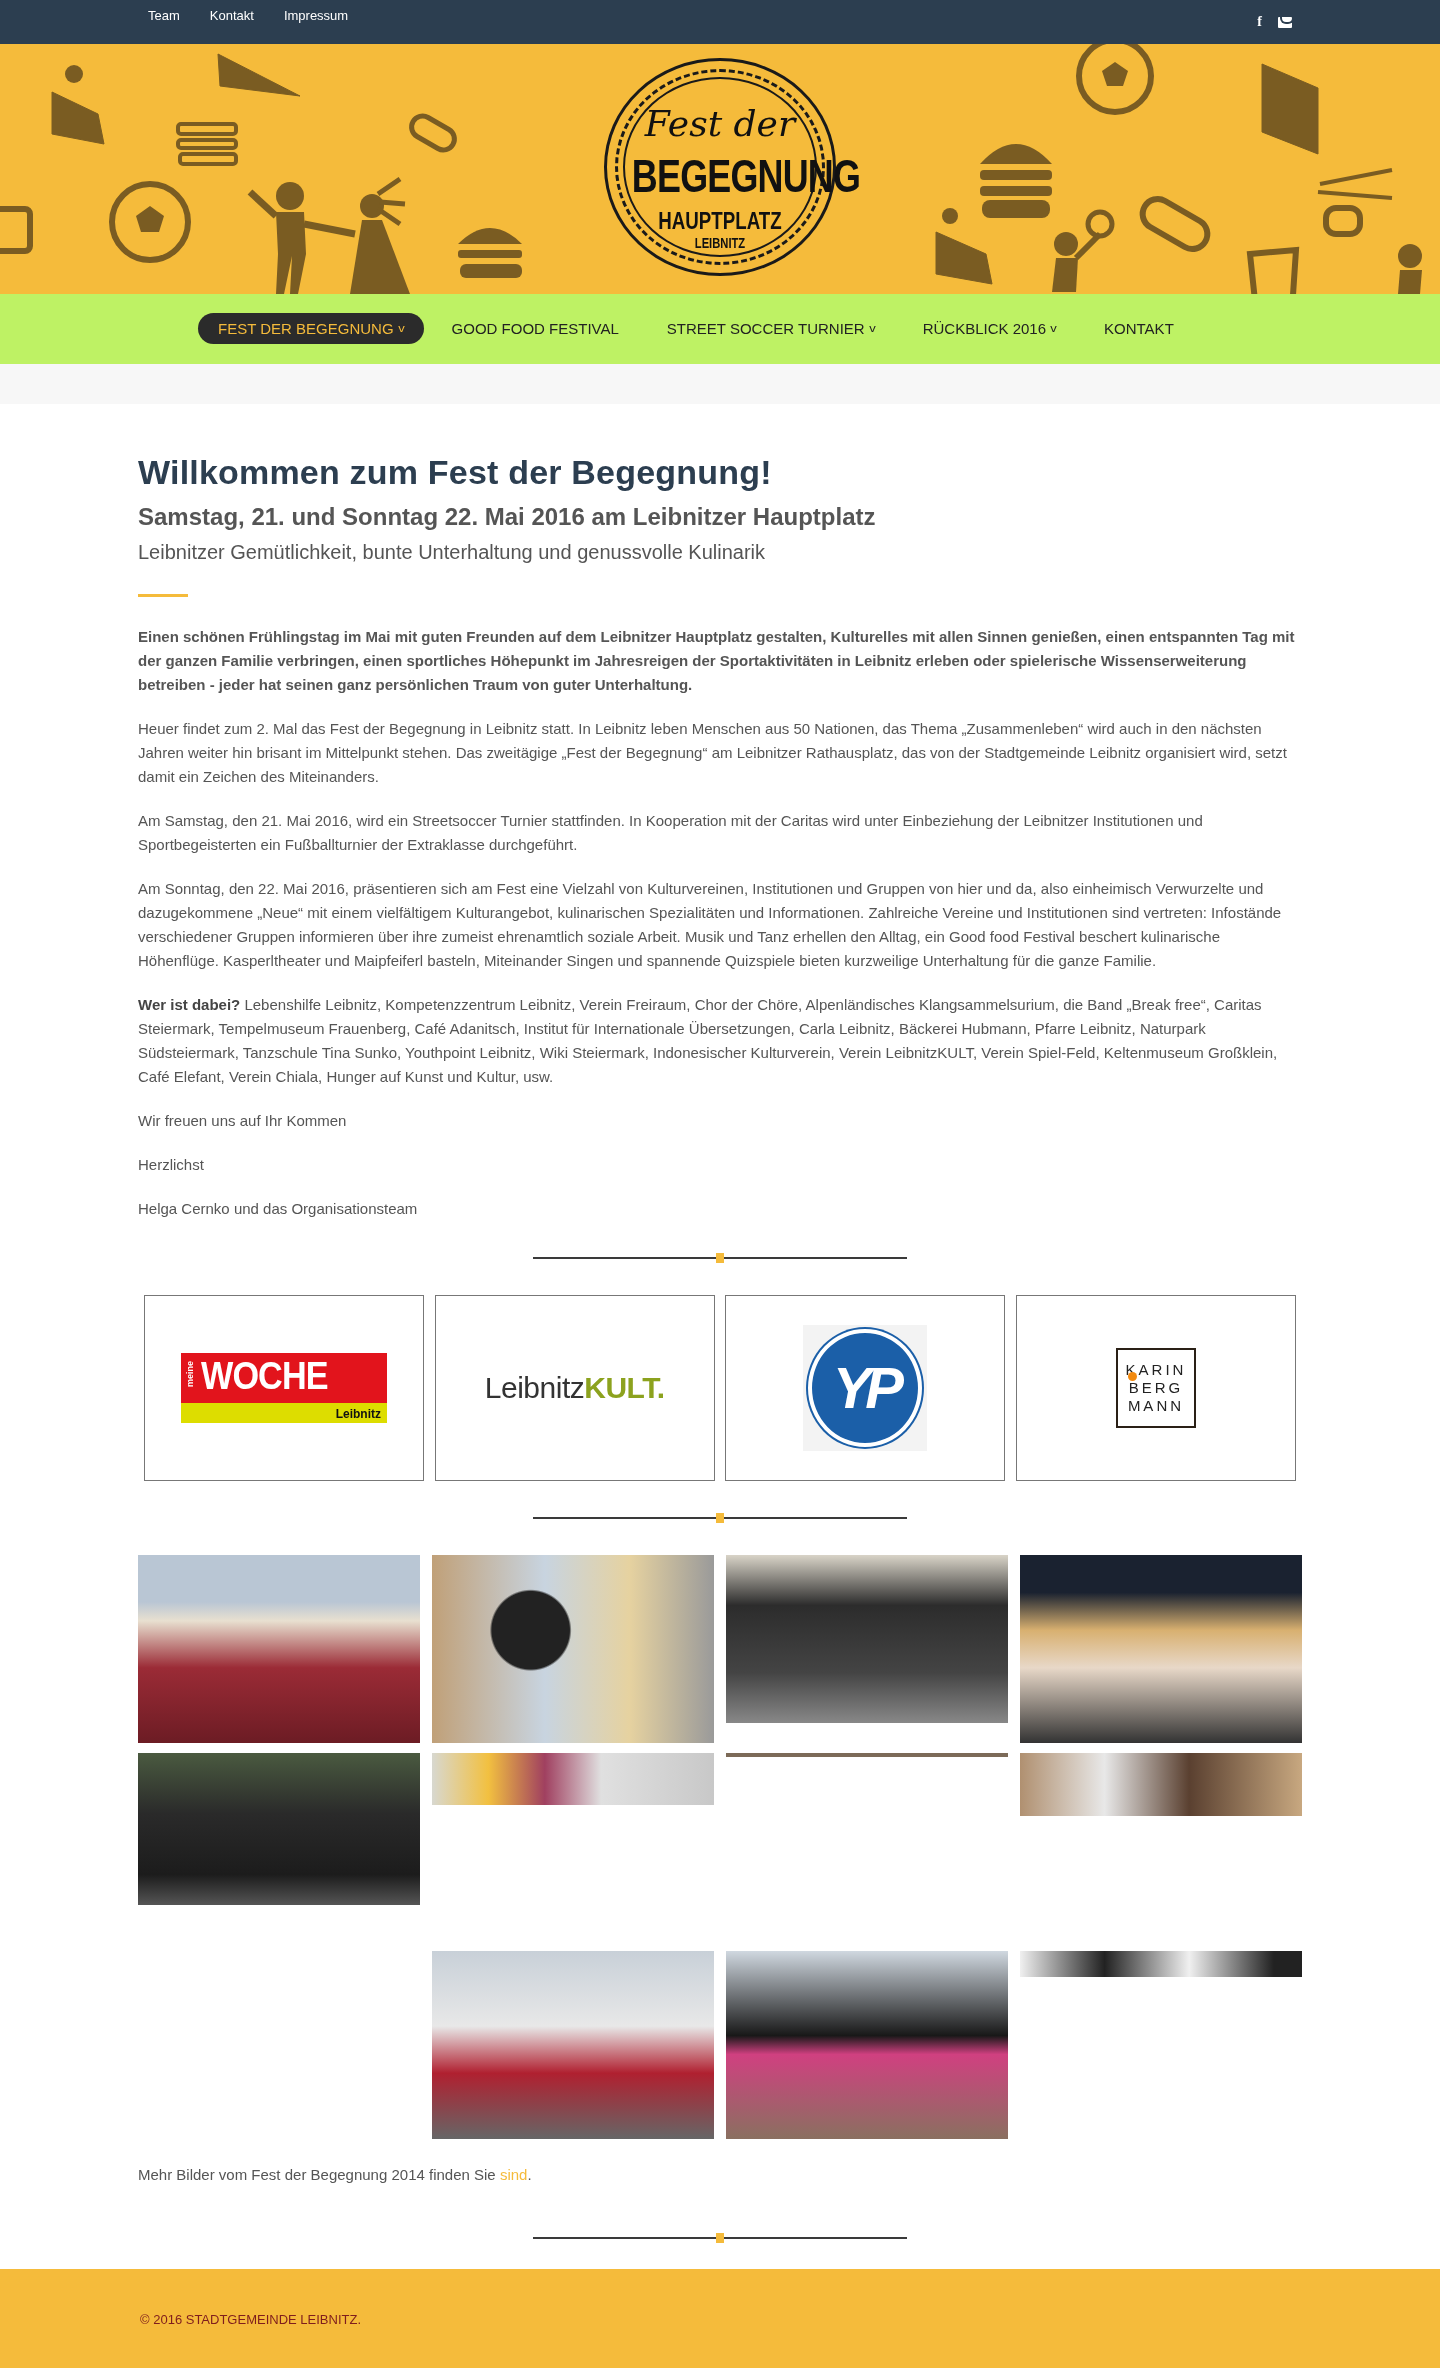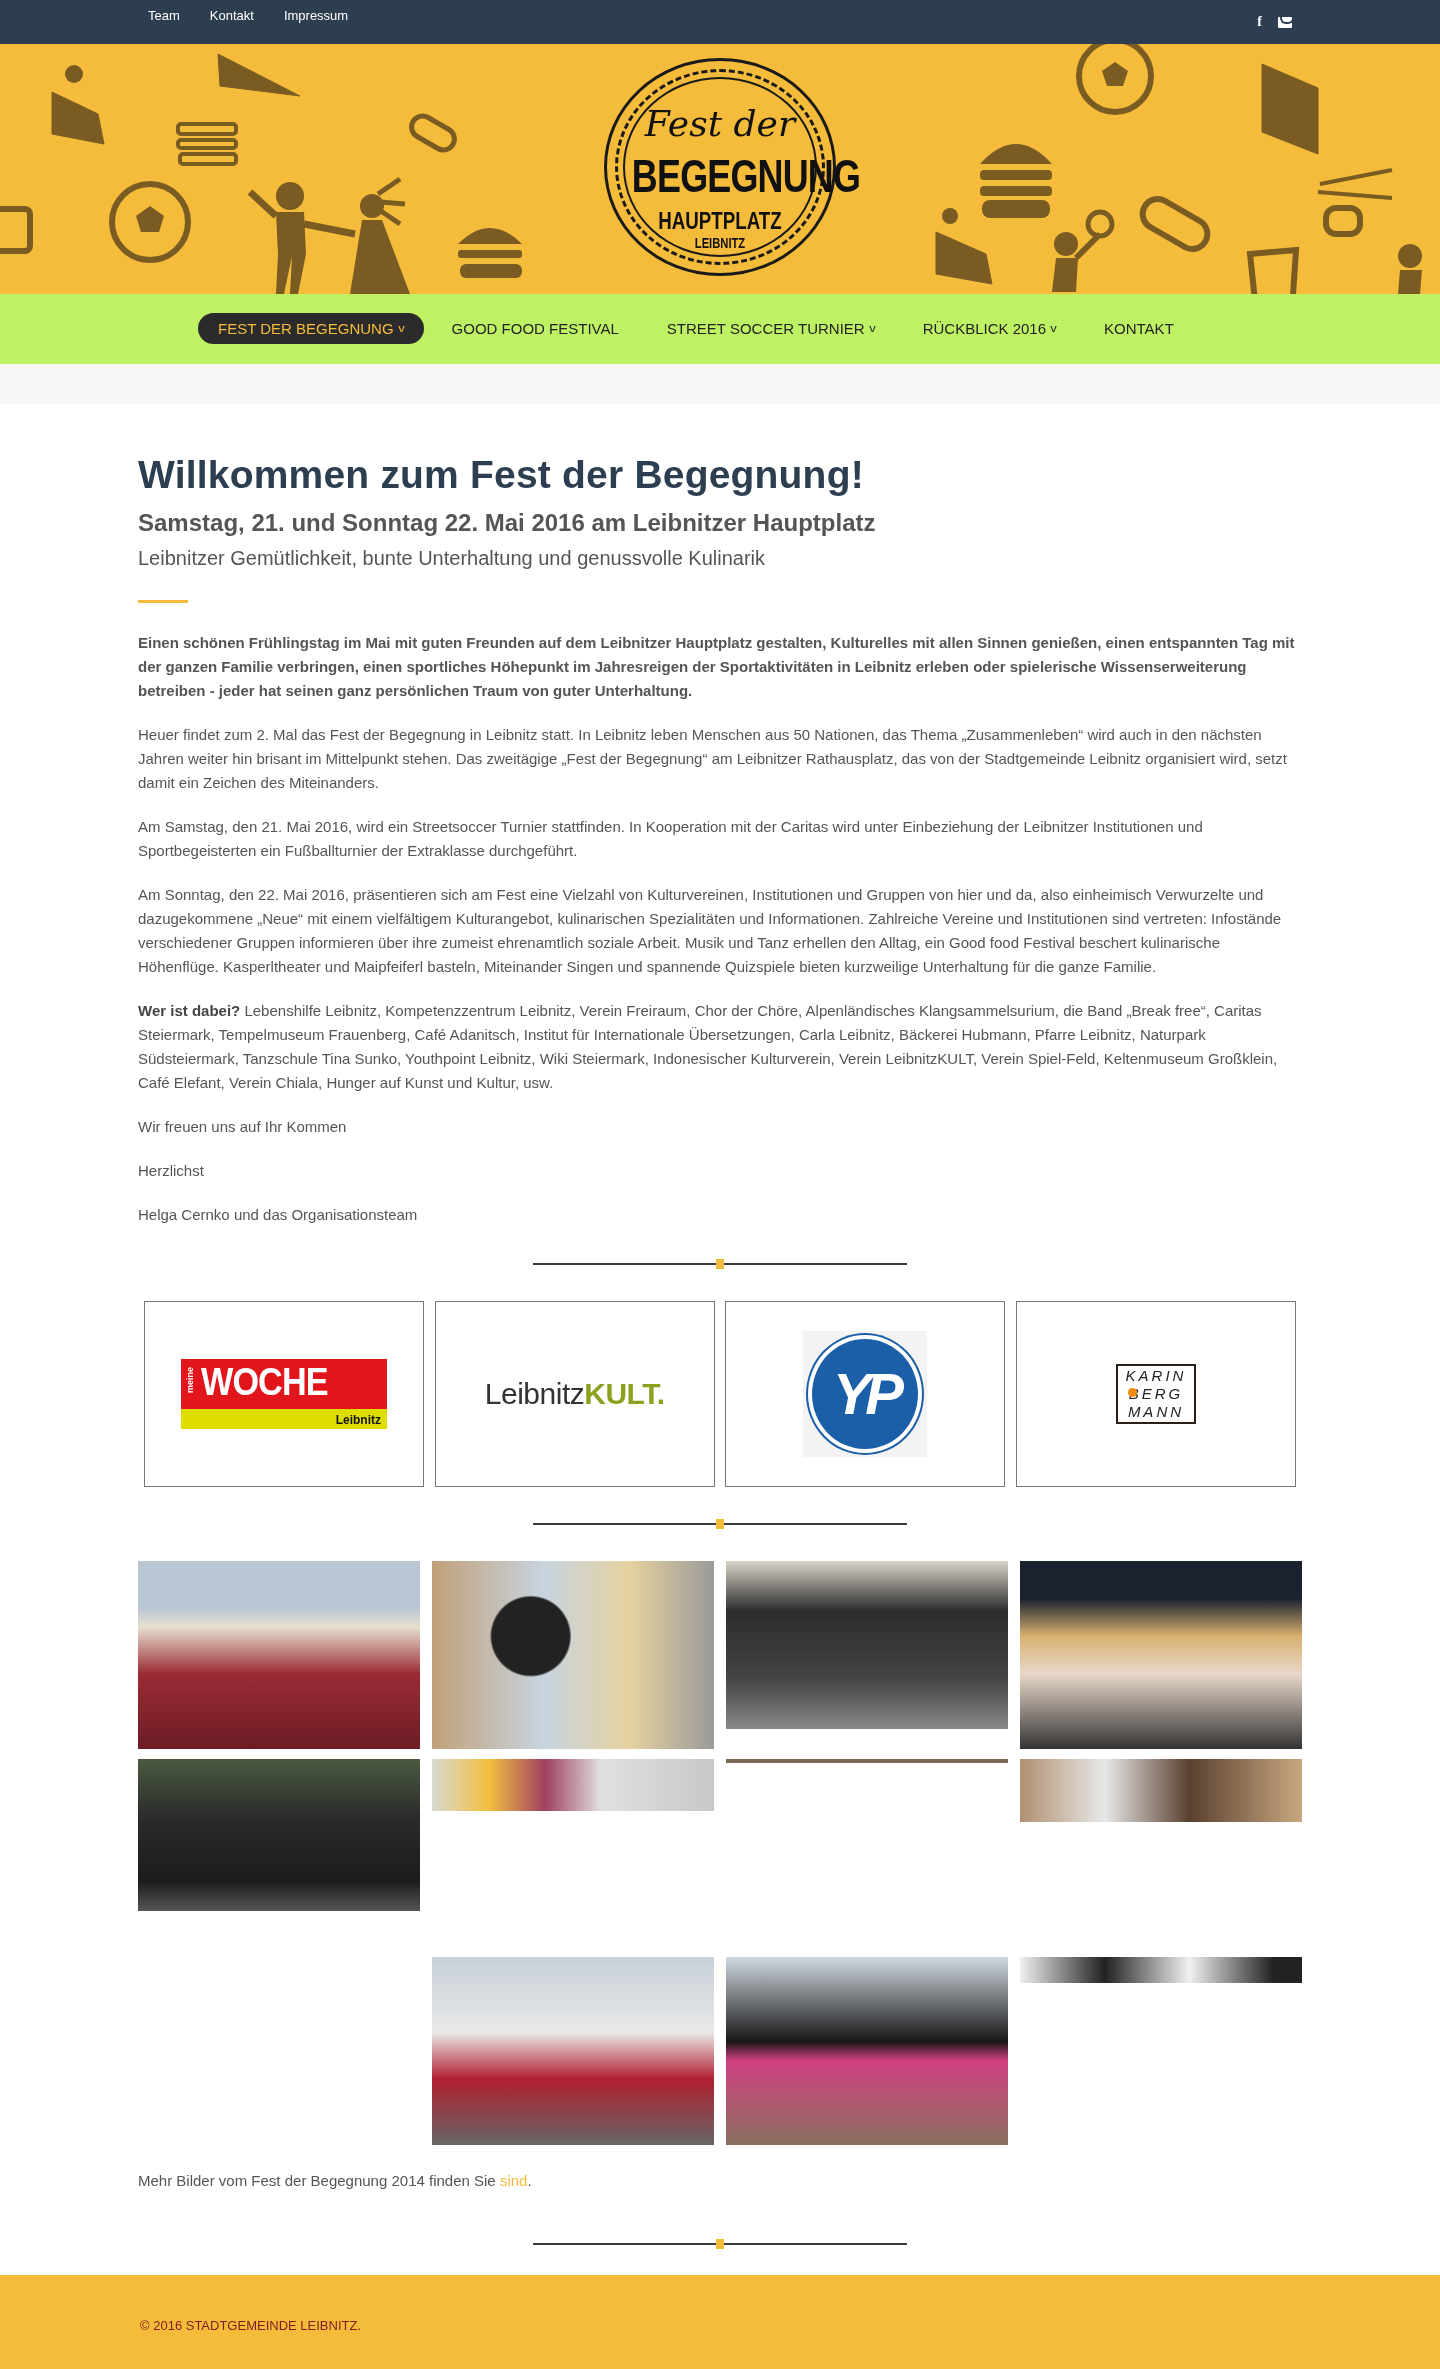--- a/index.html
+++ b/index.html
@@ -30,21 +30,21 @@
   
   .nav { height: 70px; background: #bef264; position: relative; }
   .nav ul { list-style: none; position: absolute; left: 198px; top: 19px; display: flex; align-items: center; }
   .nav li { font-size: 15px; color: #222; padding: 7px 20px; margin-right: 8px; border-radius: 16px; white-space: nowrap; display: flex; align-items: center; gap: 5px; }
   .nav li.active { background: #2b2b2b; color: #f5bb3b; }
   .nav .chev { font-size: 10px; display: inline-block; transform: scaleX(1.3); }
   .graybar { height: 40px; background: #f7f7f7; }
 
   
   .content { width: 1164px; margin: 0 auto; padding-top: 48px; }
-  h1 { font-size: 39px; color: #2c3e50; font-weight: bold; line-height: 1.2; letter-spacing: 0.2px; }
+  h1 { font-size: 34px; color: #2c3e50; font-weight: bold; line-height: 1.2; letter-spacing: 0.2px; }
   h2 { font-size: 24px; color: #555; font-weight: bold; margin-top: 10px; }
   h3 { font-size: 20px; color: #555; font-weight: normal; margin-top: 10px; }
   .accent-line { width: 50px; height: 3px; background: #f5bb3b; margin-top: 30px; margin-bottom: 28px; }
   .content p { font-size: 15px; line-height: 24px; color: #555; margin-bottom: 20px; }
   .content p.lead { font-weight: bold; }
   .content p b { color: #444; }
   .content a { color: #f5bb3b; text-decoration: none; }
 
   .divider { position: relative; width: 374px; height: 2px; background: #3a3a3a; margin: 36px auto; }
   .divider span { position: absolute; left: 183px; top: -4px; width: 8px; height: 10px; background: #f5bb3b; }
@@ -57,21 +57,21 @@
   .woche .w { position: absolute; left: 20px; top: 2px; font-weight: bold; font-size: 38px; color: #fff; letter-spacing: -1px; transform: scaleX(0.9); transform-origin: left; }
   .woche .ml { position: absolute; left: 4px; top: 8px; font-size: 9px; font-weight: bold; color: #fff; writing-mode: vertical-rl; transform: rotate(180deg); }
   .woche .lb { position: absolute; right: 6px; bottom: 2px; font-size: 12px; font-weight: bold; color: #111; }
 
   .kult { font-size: 30px; color: #333; letter-spacing: -0.5px; }
   .kult b { color: #8ca21e; }
 
   .yp { width: 124px; height: 126px; background: #f3f3f3; display: flex; align-items: center; justify-content: center; }
   .yp-circle { width: 114px; height: 118px; border-radius: 50%; background: #1b5fa8; border: 4px solid #fff; box-shadow: 0 0 0 2px #1b5fa8; display: flex; align-items: center; justify-content: center; color: #fff; font-weight: bold; font-size: 58px; font-style: italic; letter-spacing: -6px; }
 
-  .karin { width: 80px; height: 60px; border: 2px solid #2a2016; display: flex; flex-direction: column; align-items: center; justify-content: center; position: relative; font-style: italic; }
+  .karin { width: 80px; height: 80px; border: 2px solid #2a2016; display: flex; flex-direction: column; align-items: center; justify-content: center; position: relative; }
   .karin div { font-size: 15px; letter-spacing: 3px; line-height: 18px; color: #222; }
   .karin .dot { position: absolute; left: 10px; top: 22px; width: 9px; height: 9px; border-radius: 50%; background: #f28a10; }
 
   
   .gallery { position: relative; height: 590px; margin-top: 0; }
   .photo { position: absolute; overflow: hidden; }
   .photo .ph { width: 100%; height: 100%; }
 
   .more { font-size: 15px; color: #555; margin-top: 18px; }
 

